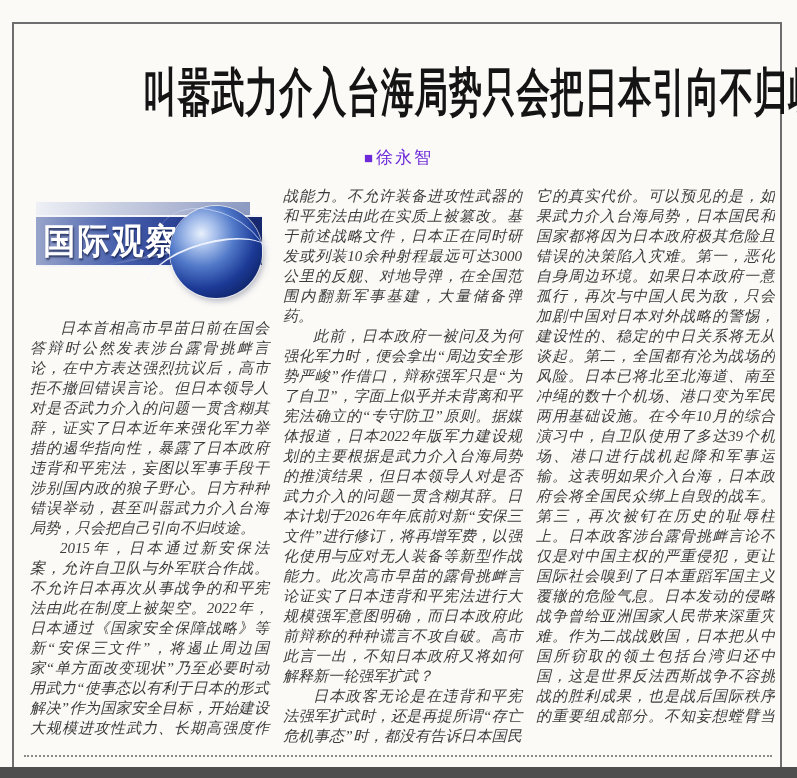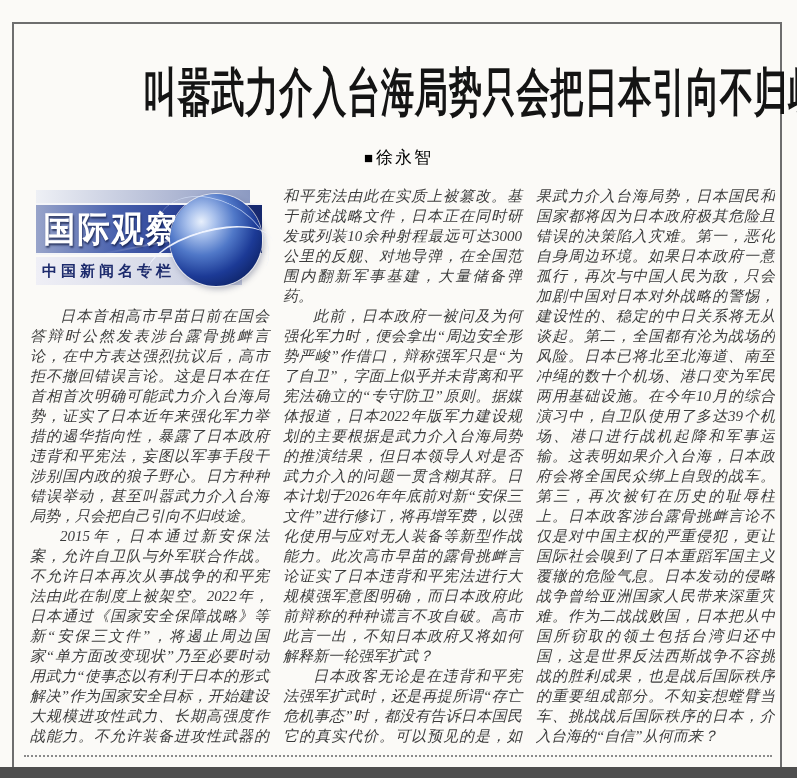--- a/index.html
+++ b/index.html
@@ -12,31 +12,31 @@
     border:2px solid #6e6e6e;box-sizing:border-box;background:transparent;
   }
   .title{
     position:absolute;top:58px;left:0;width:797px;margin:0;text-align:center;
     font-family:"DejaVu Sans","Liberation Sans",sans-serif;font-weight:bold;
     font-size:52px;color:#141414;white-space:nowrap;letter-spacing:1px;
     transform:scaleX(0.64);transform-origin:50% 50%;
   }
   .byline{
     position:absolute;top:146px;left:0;width:797px;text-align:center;
-    font-size:17px;color:#000000;letter-spacing:2px;
+    font-size:17px;color:#6d28d9;letter-spacing:2px;
   }
   .byline-marker{font-size:15px;margin-right:3px;letter-spacing:0;}
   .body-flow{
     position:absolute;left:30px;top:186px;width:745px;height:566px;
     column-count:3;column-gap:14px;column-fill:auto;overflow:hidden;
     font-size:15px;line-height:20px;color:#3c3c3c;text-align:justify;
   }
   .para{margin:0;text-indent:2em;font-style:italic;}
   
-  .logo{position:relative;width:226px;height:102px;margin:4px 0 14px 6px;break-inside:avoid;}
+  .logo{position:relative;width:226px;height:102px;margin:16px 0 14px 6px;break-inside:avoid;}
   .logo-band-top{
     position:absolute;top:0;left:0;right:12px;height:13px;
     background:linear-gradient(90deg,#eef0f5,#b4bcd6 60%,#8c9ac2);
   }
   .logo-band-main{
     position:absolute;top:13px;left:0;right:0;height:52px;box-sizing:border-box;
     background:linear-gradient(90deg,#98a4ca,#4a62ae 35%,#20368c 72%,#16286e);
     border-top:2px solid #f4f5f8;border-bottom:2px solid #f4f5f8;
     display:flex;align-items:center;
   }
@@ -97,31 +97,28 @@
     <span class="byline-marker">■</span><span>徐永智</span>
   </div>
 
   <div class="body-flow">
 
     <div class="logo">
       <div class="logo-band-top"></div>
       <div class="logo-band-main">
         <span class="logo-main-text">国际观察</span>
       </div>
-      <div class="logo-band-sub">
-        <span class="logo-sub-text">中国新闻名专栏</span>
-      </div>
       <div class="logo-swoosh"></div>
       <div class="globe">
         <div class="orbit o1"></div>
         <div class="orbit o2"></div>
       </div>
     </div>
 
-    <p class="para">日本首相高市早苗日前在国会答辩时公然发表涉台露骨挑衅言论，在中方表达强烈抗议后，高市拒不撤回错误言论。这是日本在任首相首次明确可能武力介入台海局势，证实了日本近年来强化军力举措的遏华指向性，暴露了日本政府违背和平宪法，妄图以军事手段干涉别国内政的狼子野心。日方种种错误举动，甚至叫嚣武力介入台海局势，只会把自己引向不归歧途。</p>
+    <p class="para">日本首相高市早苗日前在国会答辩时公然发表涉台露骨挑衅言论，在中方表达强烈抗议后，高市拒不撤回错误言论。但日本领导人对是否武力介入的问题一贯含糊其辞，证实了日本近年来强化军力举措的遏华指向性，暴露了日本政府违背和平宪法，妄图以军事手段干涉别国内政的狼子野心。日方种种错误举动，甚至叫嚣武力介入台海局势，只会把自己引向不归歧途。</p>
     <p class="para">2015年，日本通过新安保法案，允许自卫队与外军联合作战。不允许日本再次从事战争的和平宪法由此在制度上被架空。2022年，日本通过《国家安全保障战略》等新“安保三文件”，将遏止周边国家“单方面改变现状”乃至必要时动用武力“使事态以有利于日本的形式解决”作为国家安全目标，开始建设大规模进攻性武力、长期高强度作战能力。不允许装备进攻性武器的和平宪法由此在实质上被篡改。基于前述战略文件，日本正在同时研发或列装10余种射程最远可达3000公里的反舰、对地导弹，在全国范围内翻新军事基建，大量储备弹药。</p>
     <p class="para">此前，日本政府一被问及为何强化军力时，便会拿出“周边安全形势严峻”作借口，辩称强军只是“为了自卫”，字面上似乎并未背离和平宪法确立的“专守防卫”原则。据媒体报道，日本2022年版军力建设规划的主要根据是武力介入台海局势的推演结果，但日本领导人对是否武力介入的问题一贯含糊其辞。日本计划于2026年年底前对新“安保三文件”进行修订，将再增军费，以强化使用与应对无人装备等新型作战能力。此次高市早苗的露骨挑衅言论证实了日本违背和平宪法进行大规模强军意图明确，而日本政府此前辩称的种种谎言不攻自破。高市此言一出，不知日本政府又将如何解释新一轮强军扩武？</p>
     <p class="para">日本政客无论是在违背和平宪法强军扩武时，还是再提所谓“存亡危机事态”时，都没有告诉日本国民它的真实代价。可以预见的是，如果武力介入台海局势，日本国民和国家都将因为日本政府极其危险且错误的决策陷入灾难。第一，恶化自身周边环境。如果日本政府一意孤行，再次与中国人民为敌，只会加剧中国对日本对外战略的警惕，建设性的、稳定的中日关系将无从谈起。第二，全国都有沦为战场的风险。日本已将北至北海道、南至冲绳的数十个机场、港口变为军民两用基础设施。在今年10月的综合演习中，自卫队使用了多达39个机场、港口进行战机起降和军事运输。这表明如果介入台海，日本政府会将全国民众绑上自毁的战车。第三，再次被钉在历史的耻辱柱上。日本政客涉台露骨挑衅言论不仅是对中国主权的严重侵犯，更让国际社会嗅到了日本重蹈军国主义覆辙的危险气息。日本发动的侵略战争曾给亚洲国家人民带来深重灾难。作为二战战败国，日本把从中国所窃取的领土包括台湾归还中国，这是世界反法西斯战争不容挑战的胜利成果，也是战后国际秩序的重要组成部分。不知妄想螳臂当车、挑战战后国际秩序的日本，介入台海的“自信”从何而来？</p>
 
   </div>
 
   <div class="dotted-rule"></div>
   <div class="bottom-bar"></div>
 
 </div>

